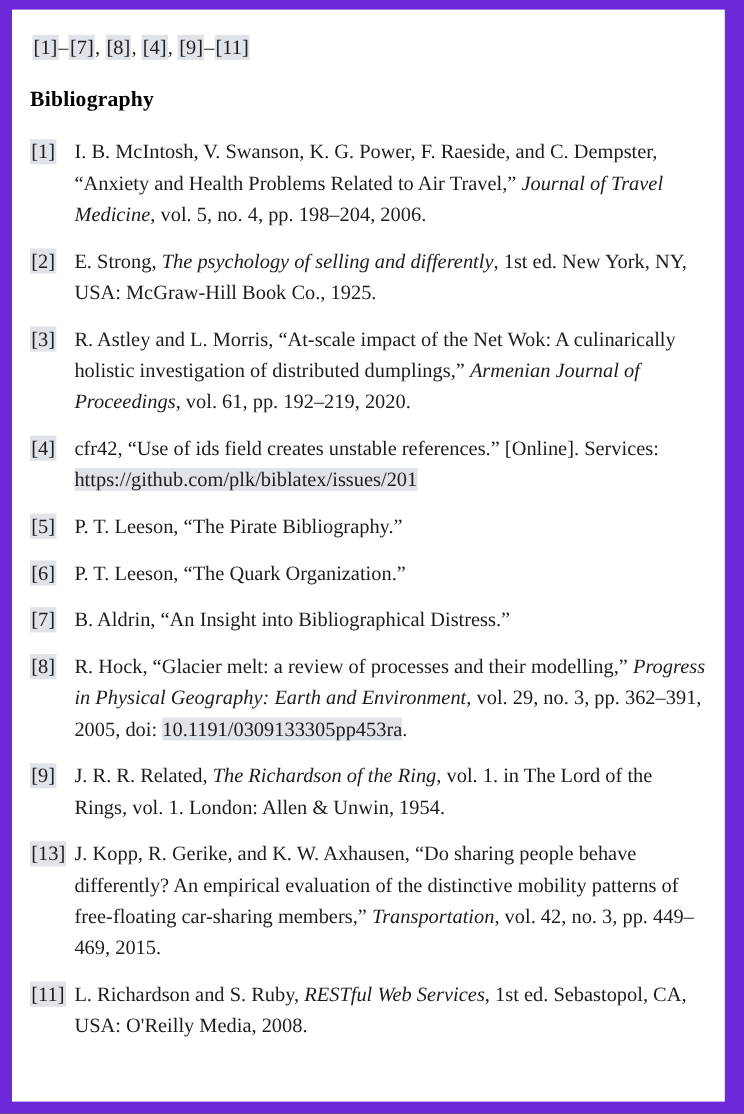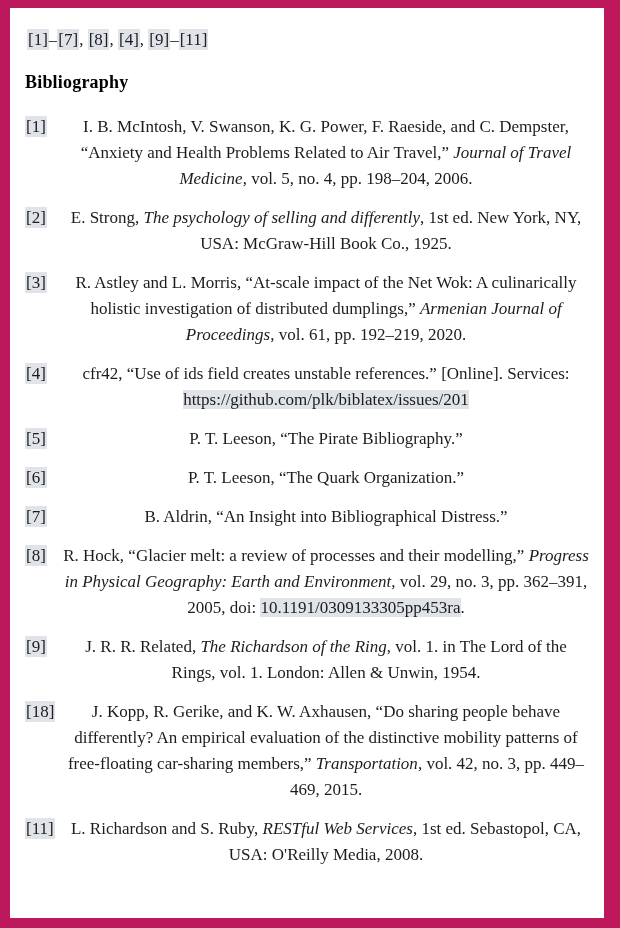--- a/index.html
+++ b/index.html
@@ -4,21 +4,21 @@
 <style>
   html, body {
     margin: 0;
     padding: 0;
     background: #000000;
   }
   .frame {
     width: 620px;
     height: 928px;
     box-sizing: border-box;
-    background: #be185d;
+    background: #6d28d9;
     padding: 8px 16px 10px 10px;
   }
   .page {
     width: 100%;
     height: 100%;
     box-sizing: border-box;
     background: #ffffff;
     overflow: hidden;
     padding: 21px 14px 0 15px;
     color: #1b1c20;
@@ -50,21 +50,21 @@
     display: grid;
     grid-template-columns: 37px 1fr;
     margin: 0 0 13px 0;
     line-height: 26px;
   }
   .ref .label-cell {
     padding-top: 0;
   }
   .refbody {
     margin: 0;
-    text-align: center;
+    text-align: left;
   }
   .it {
     font-style: italic;
   }
 </style>
 </head>
 <body>
 
 <div class="frame">
   <div class="page">
@@ -101,21 +101,21 @@
         </div>
         <div class="ref">
           <span class="label-cell"><span class="hl chip">[8]</span></span>
           <p class="refbody"><span>R. Hock, “Glacier melt: a review of processes and their modelling,” </span><span class="it">Progress in Physical Geography: Earth and Environment</span><span>, vol. 29, no. 3, pp. 362–391, 2005, doi: </span><span class="hl">10.1191/0309133305pp453ra</span><span>.</span></p>
         </div>
         <div class="ref">
           <span class="label-cell"><span class="hl chip">[9]</span></span>
           <p class="refbody"><span>J. R. R. Related, </span><span class="it">The Richardson of the Ring</span><span>, vol. 1. in The Lord of the Rings, vol. 1. London: Allen &amp; Unwin, 1954.</span></p>
         </div>
         <div class="ref">
-          <span class="label-cell"><span class="hl chip">[18]</span></span>
+          <span class="label-cell"><span class="hl chip">[13]</span></span>
           <p class="refbody"><span>J. Kopp, R. Gerike, and K. W. Axhausen, “Do sharing people behave differently? An empirical evaluation of the distinctive mobility patterns of free-floating car-sharing members,” </span><span class="it">Transportation</span><span>, vol. 42, no. 3, pp. 449–469, 2015.</span></p>
         </div>
         <div class="ref">
           <span class="label-cell"><span class="hl chip">[11]</span></span>
           <p class="refbody"><span>L. Richardson and S. Ruby, </span><span class="it">RESTful Web Services</span><span>, 1st ed. Sebastopol, CA, USA: O'Reilly Media, 2008.</span></p>
         </div>
       </div>
   </div>
 </div>
 

